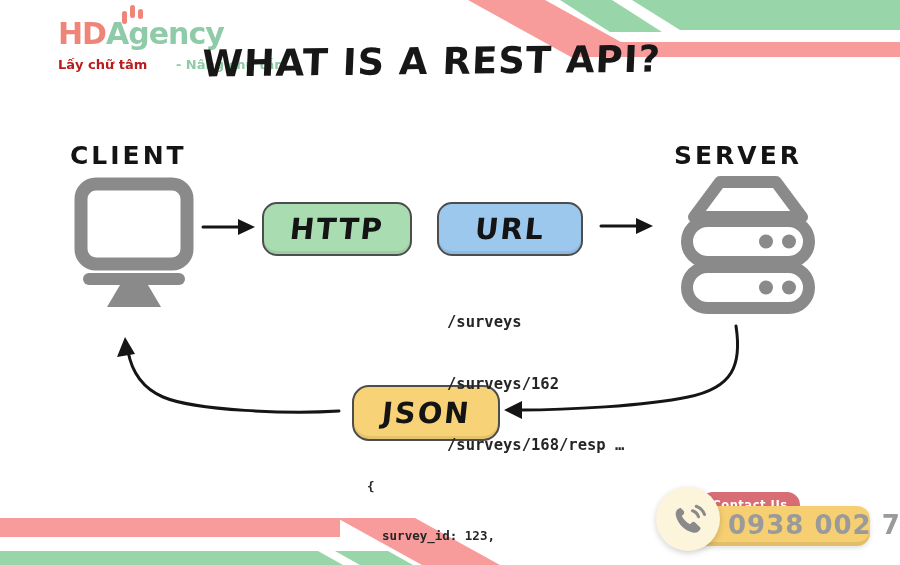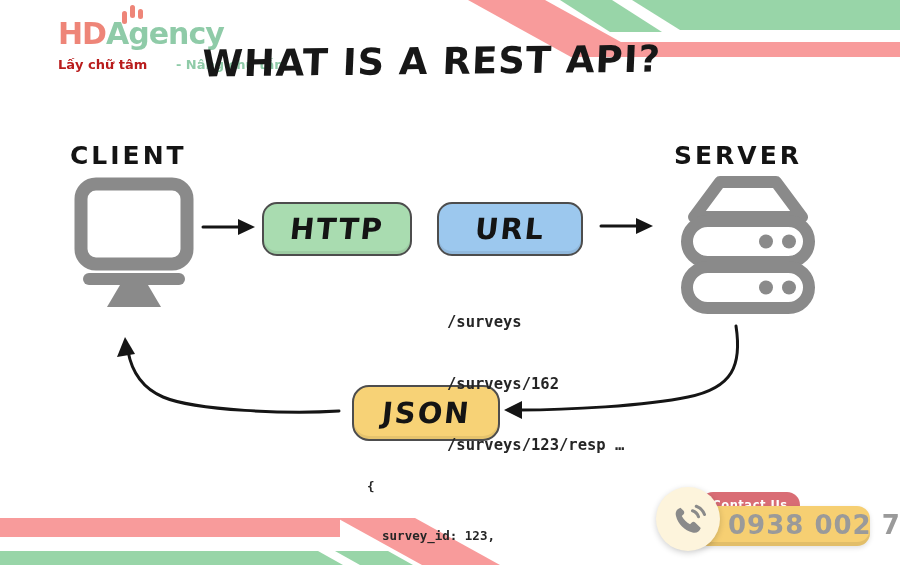--- a/index.html
+++ b/index.html
@@ -124,21 +124,21 @@
     <span>URL</span>
   </div>
   <div class="concept-box json-box">
     <span>JSON</span>
   </div>
 
 
   <div class="mono-list paths">
     <div>/surveys</div>
     <div>/surveys/162</div>
-    <div>/surveys/123/resp …</div>
+    <div>/surveys/168/resp …</div>
   </div>
 
   <div class="mono-list code">
     <div>{</div>
     <div>  survey_id: 123,</div>
     
     
     
     
   </div>

